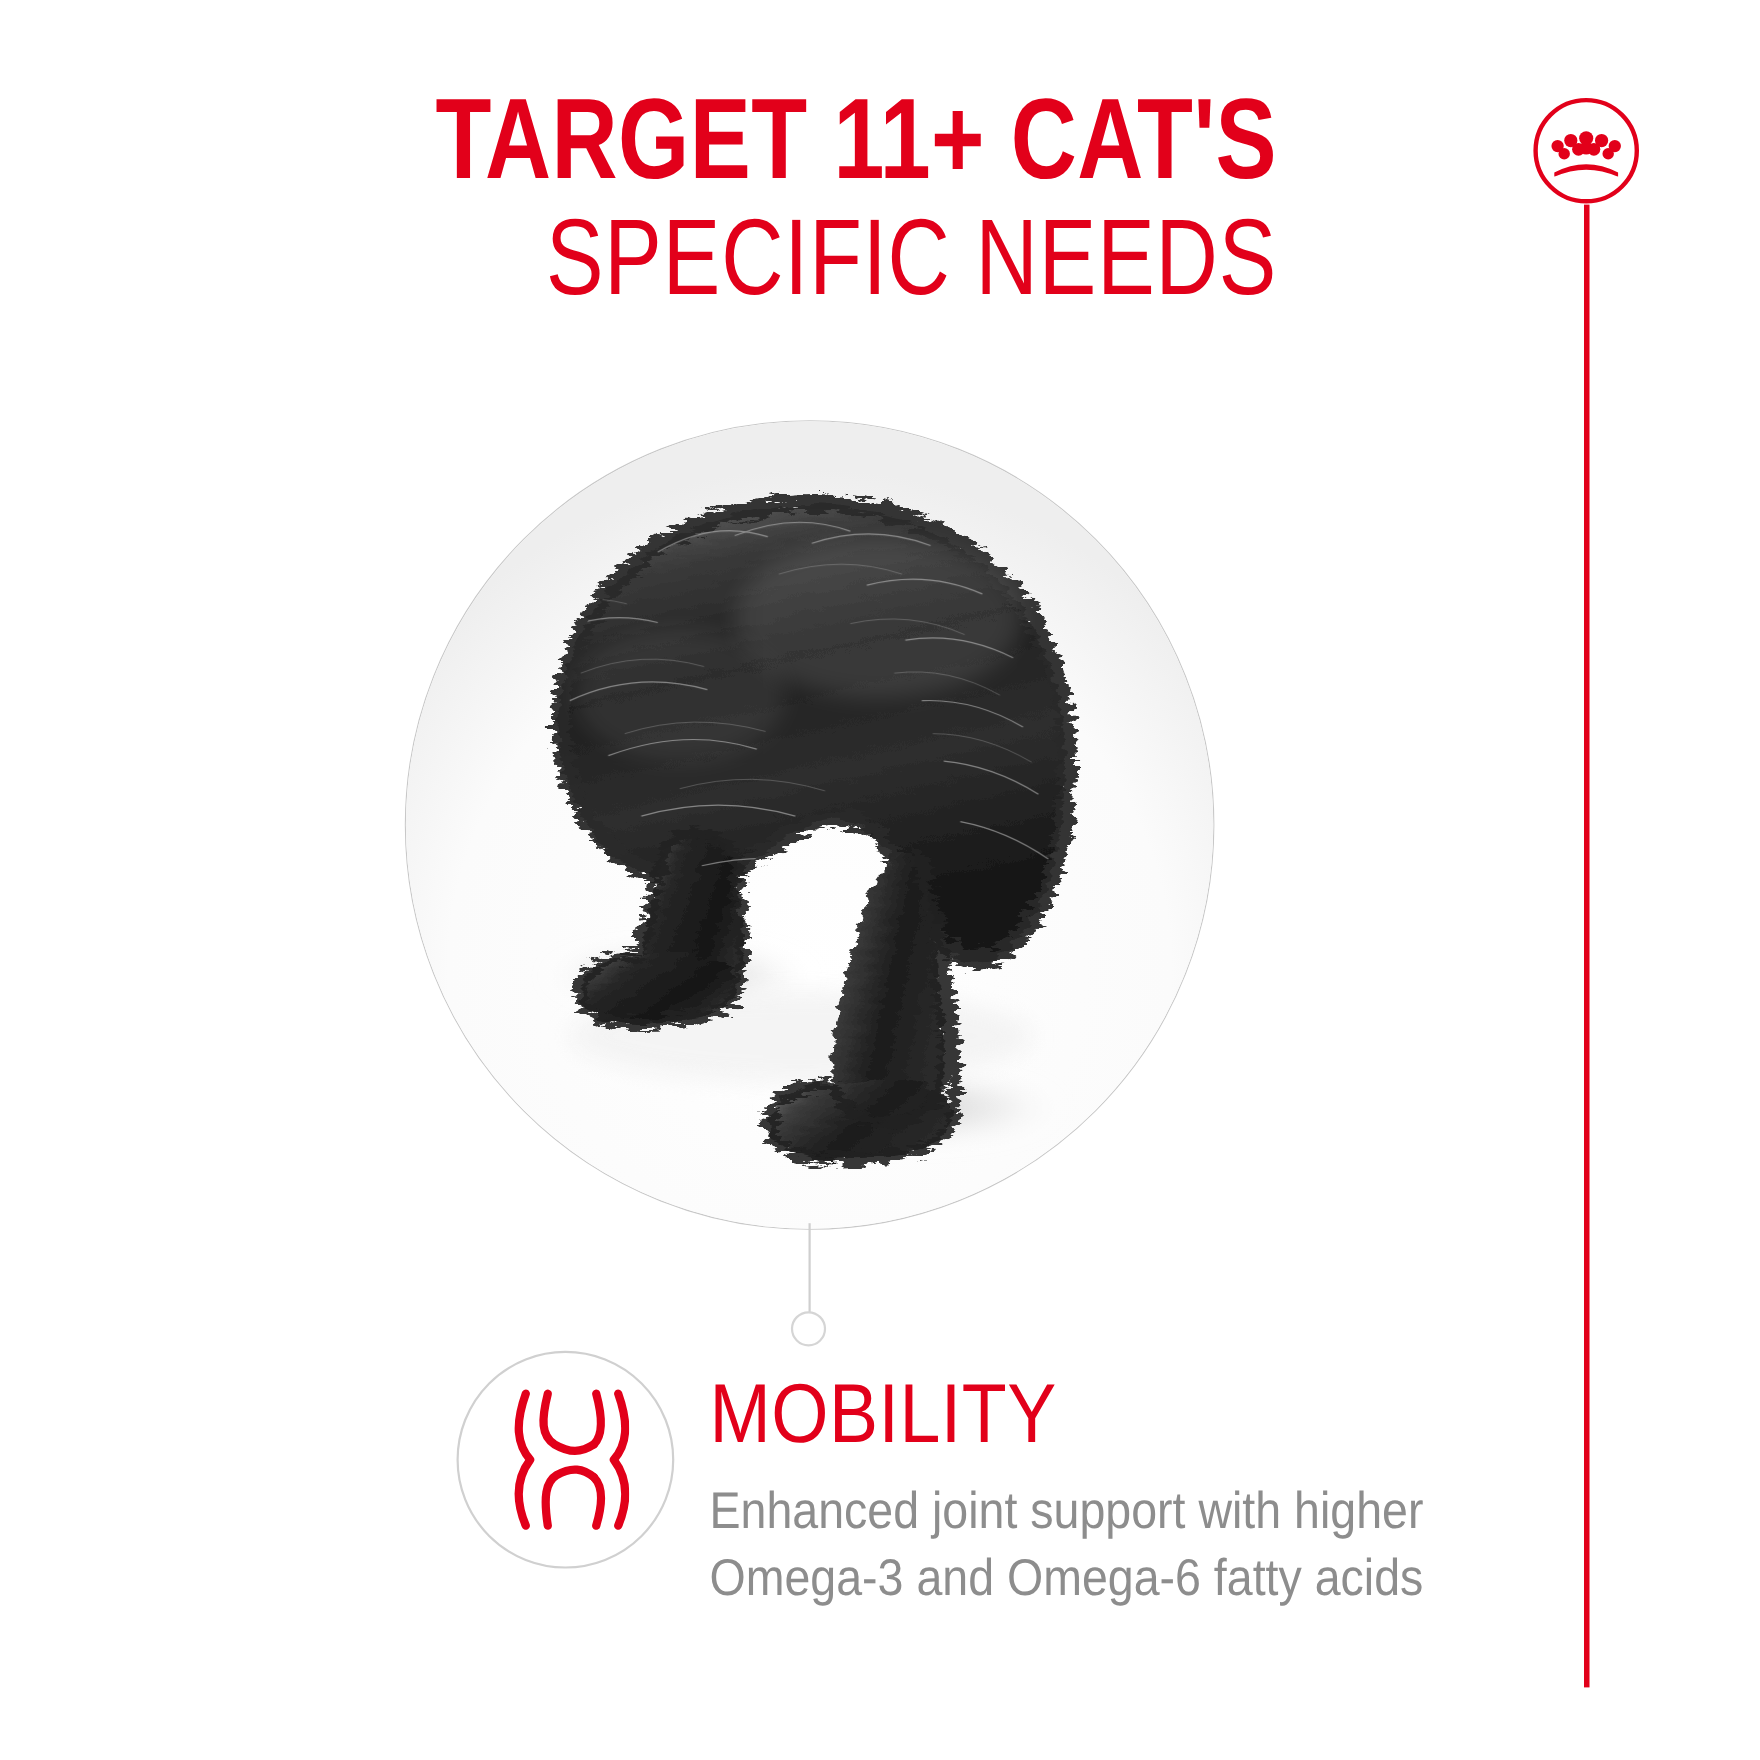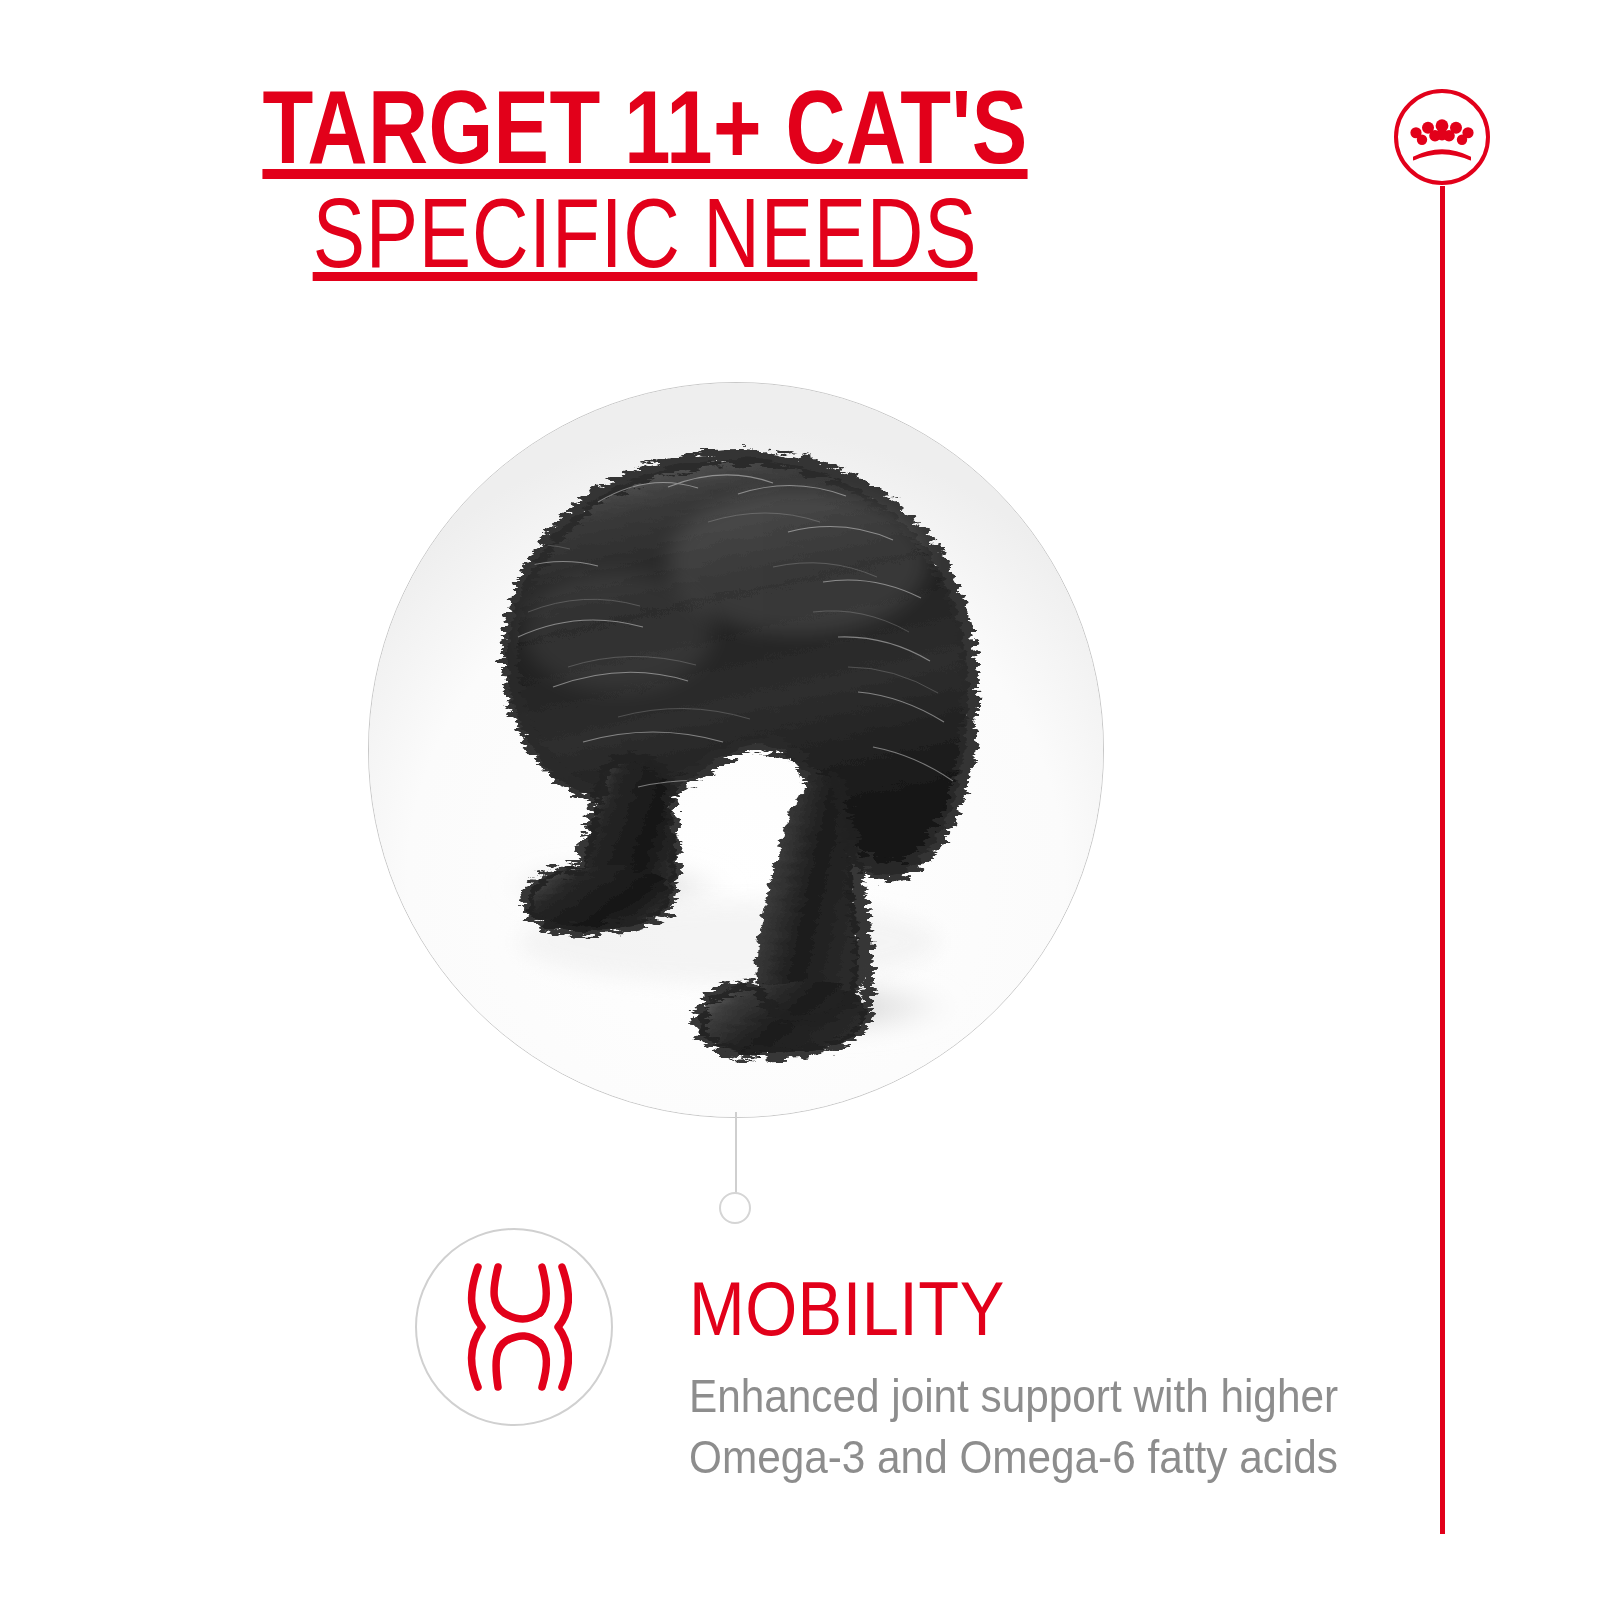--- a/index.html
+++ b/index.html
@@ -21,25 +21,24 @@
     inset: 0;
     background: #ffffff;
   }
 
   
   .headline {
     position: absolute;
     left: 0;
     top: 78px;
     width: 1290px;
-    text-align: center;
+    text-align: right;
     color: #E2001A;
     line-height: 0.96;
     user-select: none;
-    text-decoration: underline;
   }
   .headline-line1 {
     display: block;
     font-family: "Liberation Sans Narrow", "Liberation Sans", sans-serif;
     font-size: 104px;
     font-weight: 700;
     letter-spacing: 0.5px;
     transform: scaleX(0.80);
     transform-origin: center top;
     white-space: nowrap;
@@ -152,23 +151,22 @@
     position: absolute;
     left: 50%;
     top: 50%;
     transform: translate(-50%, -50%);
     width: 116px;
     height: 132px;
   }
   .benefit-text {
     position: absolute;
     left: 230px;
-    top: 43px;
+    top: 20px;
     width: 730px;
-    margin-left: 44px;
   }
   .benefit-title {
     font-family: "Liberation Sans Narrow", "Liberation Sans", sans-serif;
     font-size: 76px;
     font-weight: 400;
     color: #E2001A;
     letter-spacing: 0.5px;
     line-height: 1;
     transform: scaleX(0.88);
     transform-origin: left top;

